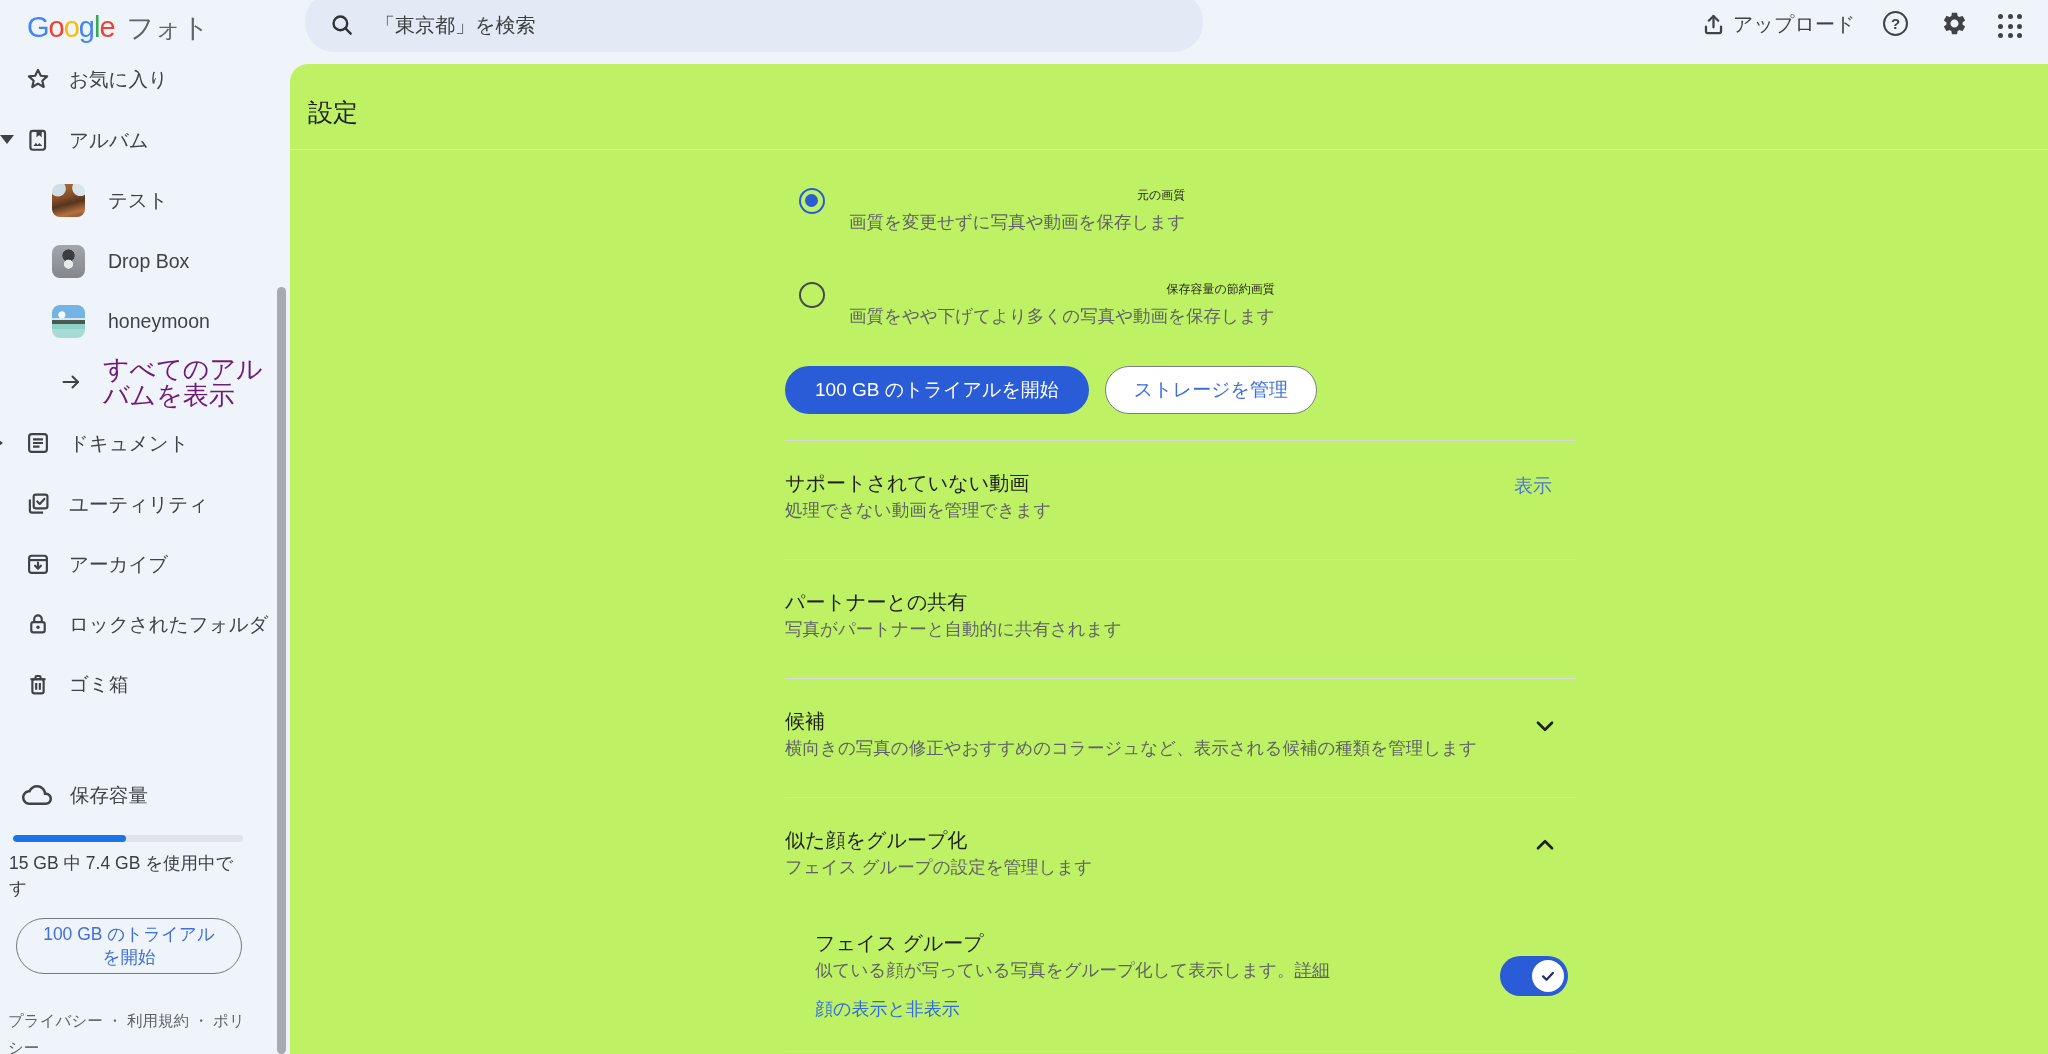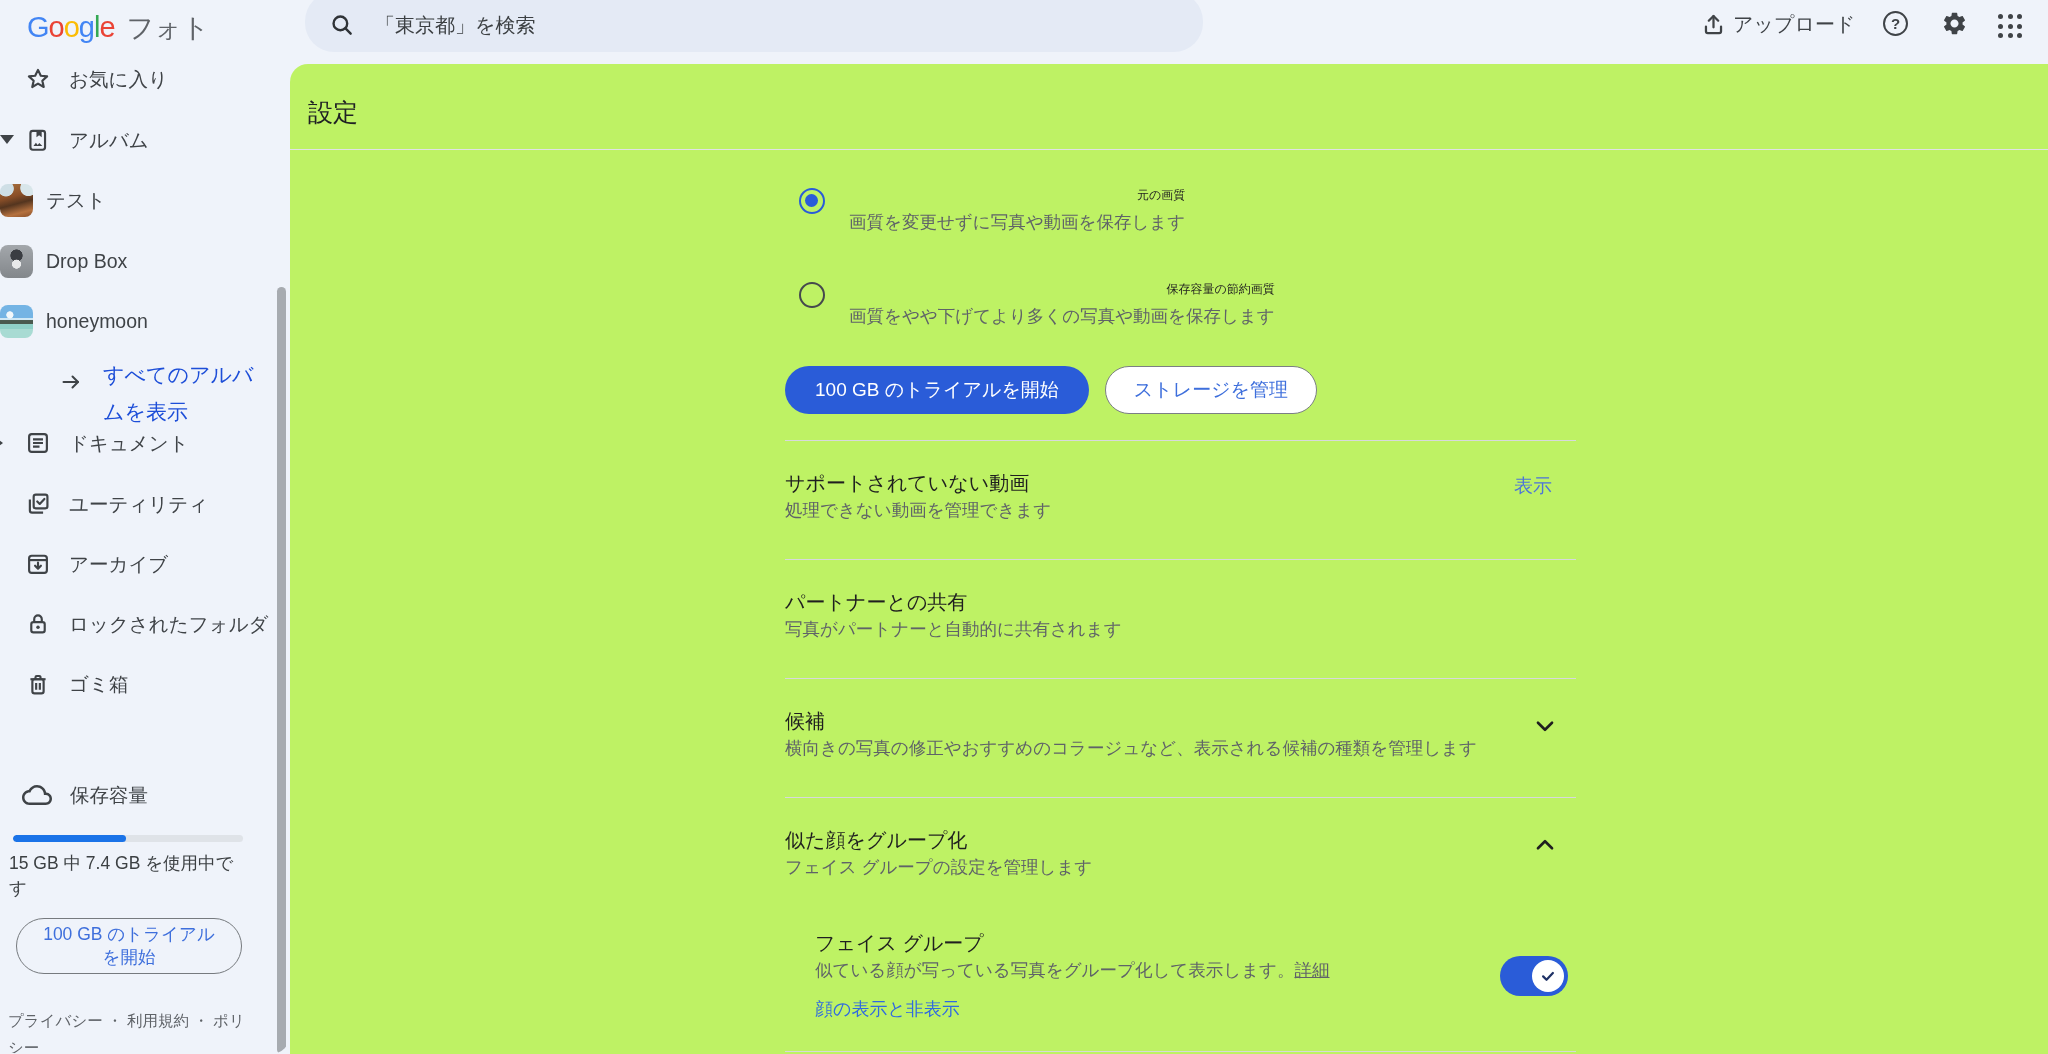--- a/index.html
+++ b/index.html
@@ -21,45 +21,45 @@
   .search-input { margin-top:6px; margin-left:20px; border:none; outline:none; background:transparent;
     font-family:"Liberation Sans", sans-serif; font-size:20px; color:#3c4043; width:700px; }
   .search-input::placeholder { color:#3c4043; opacity:1; }
   .tb-action { position:absolute; top:11px; display:flex; align-items:center; gap:6px; color:#3f4347; cursor:pointer;justify-content:flex-end; }
   .tb-label { font-size:20px; color:#3f4347; }
   .help-circle { width:25px; height:25px; border:2.2px solid #3f4347; border-radius:50%;
      display:flex; align-items:center; justify-content:center; font-size:15px; font-weight:bold; color:#3f4347; }
   .apps-grid { display:grid; grid-template-columns:repeat(3,5px); grid-template-rows:repeat(3,5px); gap:4.5px; }
   .apps-grid i { width:5px; height:5px; border-radius:50%; background:#3f4347; }
   
-  .sidebar { position:absolute; left:0; top:0; width:290px; height:1054px; overflow:hidden;border-radius:19px; }
+  .sidebar { position:absolute; left:0; top:0; width:290px; height:1054px; overflow:hidden; }
   .side-row { position:absolute; left:0; width:280px; height:34px; display:flex; align-items:center;
      gap:18px; padding-left:25px; cursor:pointer; }
   .side-label { font-size:19.5px; color:#3f4347; white-space:nowrap; }
   .album-row { position:absolute; left:0; width:280px; height:34px; display:flex; align-items:center;
-     gap:13px; cursor:pointer; }
+     gap:23px; padding-left:52px; cursor:pointer; }
   .thumb { width:33px; height:33px; border-radius:8px; flex:0 0 auto; }
   .thumb-test { background:
      radial-gradient(circle at 18% 14%, #cfdfe6 0 19%, rgba(0,0,0,0) 21%),
      radial-gradient(circle at 86% 12%, #d8e6ea 0 19%, rgba(0,0,0,0) 21%),
      linear-gradient(165deg,#a8703d 0%,#8a4f28 38%,#54351f 58%,#b5713f 82%,#8a4f28 100%); }
   .thumb-dropbox { background:
      radial-gradient(circle at 50% 58%, #e8e9ea 0 17%, rgba(0,0,0,0) 19%),
      radial-gradient(circle at 50% 32%, #3a3d42 0 21%, rgba(0,0,0,0) 23%),
      linear-gradient(#a3a7ab,#83878b); }
   .thumb-honeymoon { background:
      radial-gradient(circle at 30% 30%, #f2f8fb 0 10%, rgba(0,0,0,0) 12%),
      linear-gradient(180deg,#74b4e4 0 40%,#cfe8f5 40% 45%,#49594f 47% 58%,#8fd0c8 58% 74%,#a8dbd3 74% 100%); }
   .caret-down { position:absolute; left:0px; top:135px; width:0; height:0;
      border-left:7px solid transparent; border-right:7px solid transparent; border-top:9px solid #3f4347; }
   .caret-right { position:absolute; left:-6px; top:436px; width:0; height:0;
      border-top:7px solid transparent; border-bottom:7px solid transparent; border-left:9px solid #3f4347; }
   .showall-icon { position:absolute; left:59px; top:370px; }
   .showall-text { position:absolute; left:103px; top:356px; width:165px;
-     font-size:21px; line-height:37px; color:#1d4ed8; cursor:pointer; }
+     font-size:26px; line-height:26px; color:#701a75; cursor:pointer; }
   .storage-progress { position:absolute; left:13px; top:835px; width:230px; height:7px;
      border-radius:4px; background:#dfe3e8; overflow:hidden; }
   .storage-progress-fill { height:100%; background:#1a73e8; border-radius:4px; }
   .storage-usage { position:absolute; left:9px; top:851px; width:242px;
      font-size:17.5px; line-height:24.5px; color:#3c4043; }
   .trial-pill { position:absolute; left:16px; top:918px; width:226px; height:56px;
      border:1.3px solid #767a7e; border-radius:28px; background:transparent;
      display:flex; align-items:center; justify-content:center; text-align:center;
      font-size:17.5px; line-height:23.5px; color:#3e6fdc; padding:0 22px; cursor:pointer; }
   .side-footer { position:absolute; left:8px; top:1008px; width:252px;

